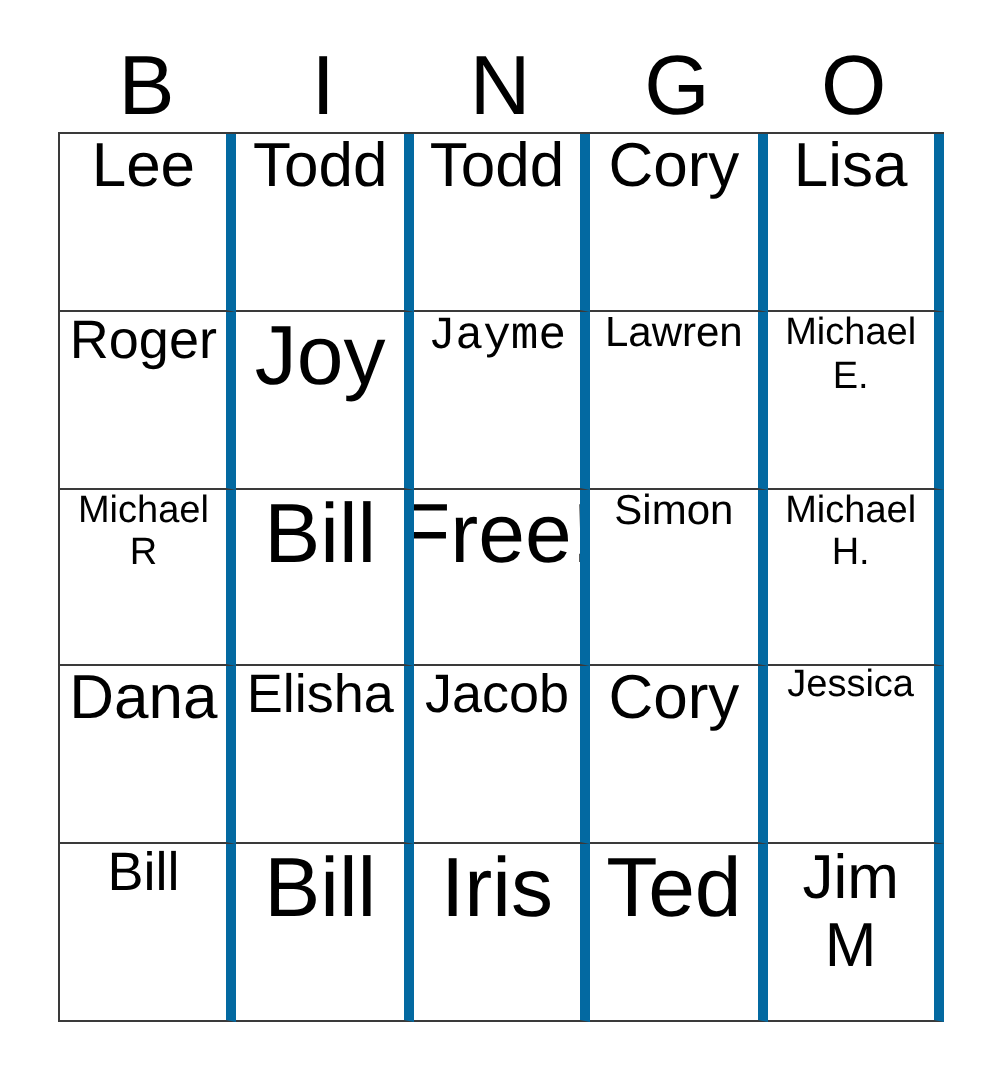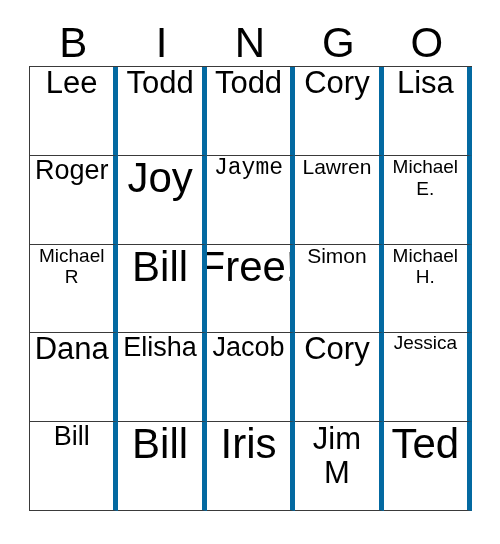--- a/index.html
+++ b/index.html
@@ -179,22 +179,22 @@
       <div class="cell">
           <span class="cell-text fs-md">Bill</span>
         </div>
       <div class="cell">
           <span class="cell-text fs-xl">Bill</span>
         </div>
       <div class="cell">
           <span class="cell-text fs-xl">Iris</span>
         </div>
       <div class="cell">
+          <span class="cell-text fs-xl">Ted</span>
+        </div>
+      <div class="cell">
           <span class="cell-text two-line-lg">Jim
 M</span>
         </div>
-      <div class="cell">
-          <span class="cell-text fs-xl">Ted</span>
-        </div>
     </div>
 
   </div>
 </div>
 
 </body></html>

